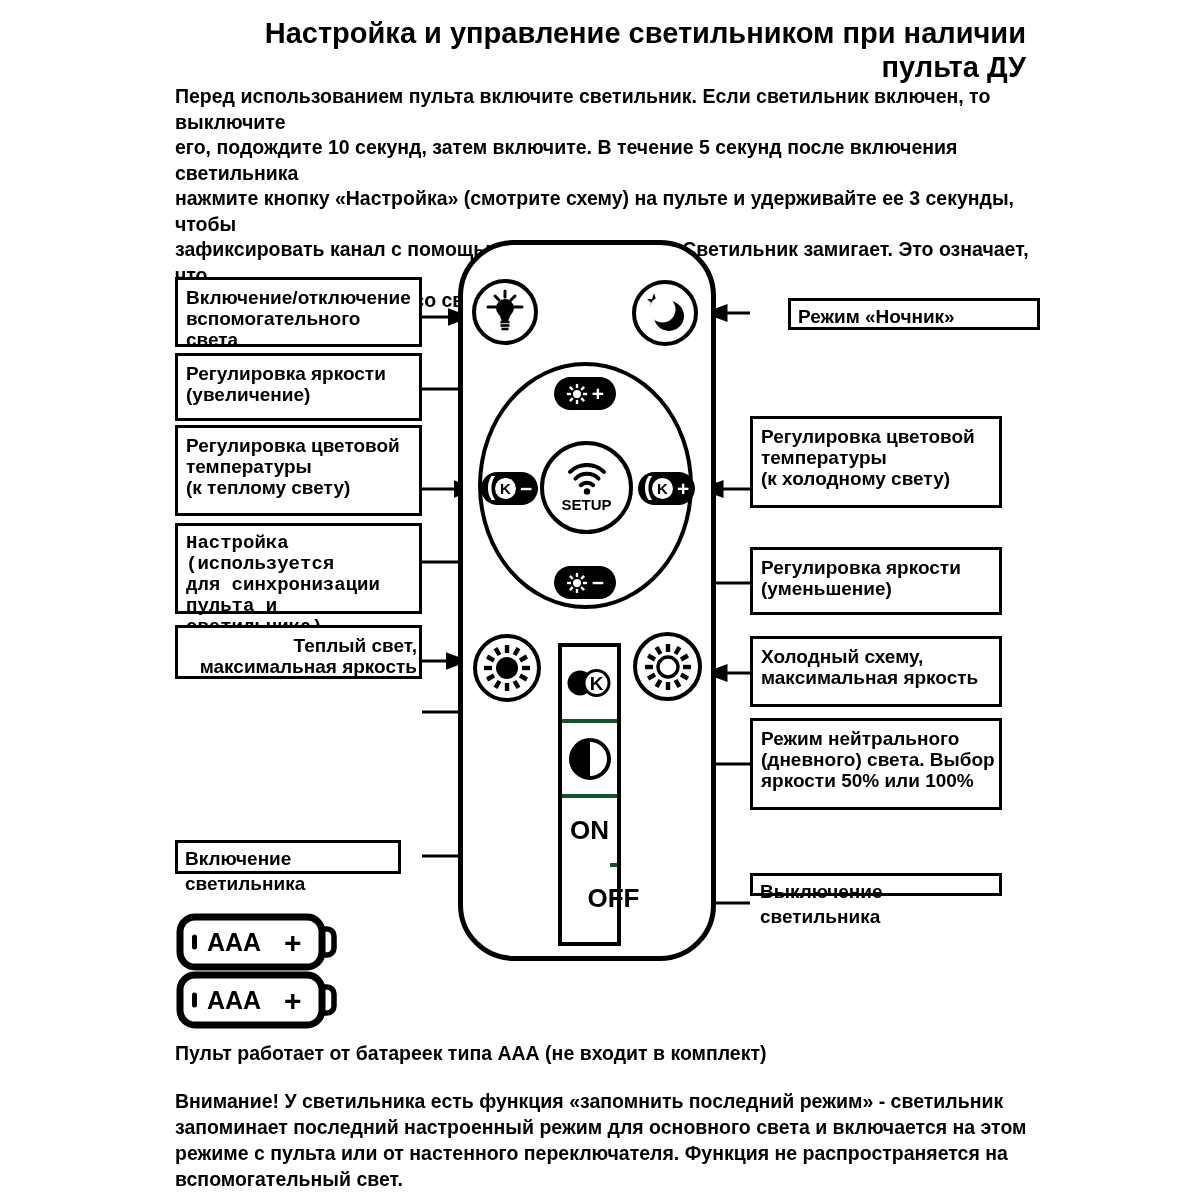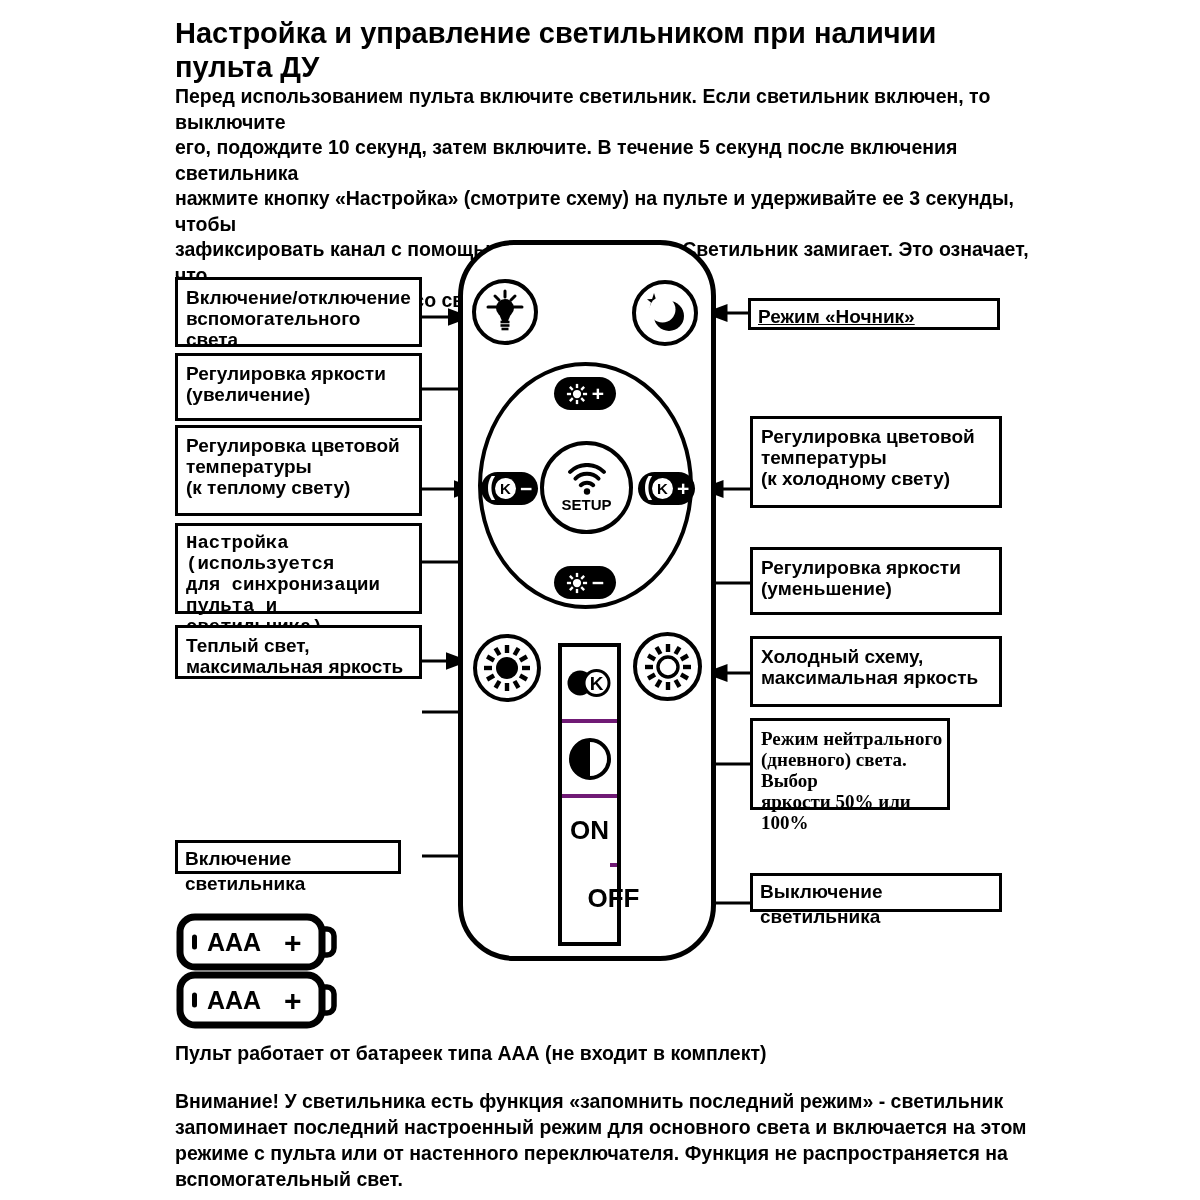--- a/index.html
+++ b/index.html
@@ -1,18 +1,18 @@
 <!DOCTYPE html>
 <html><head>
 <meta charset="utf-8">
 <style>
   html,body{margin:0;padding:0;background:#fff;}
   .page{position:relative;width:1200px;height:1200px;background:#fff;overflow:hidden;
         font-family:"Liberation Sans",sans-serif;font-weight:bold;color:#000;}
-  .title{position:absolute;left:175px;top:16px;width:851px;text-align:left;
+  .title{position:absolute;left:175px;top:16px;width:851px;text-align:right;
          font-size:29px;line-height:34px;}
   .para{position:absolute;white-space:pre-line;font-size:19.5px;line-height:25.5px;}
   .box{position:absolute;border:3px solid #000;box-sizing:border-box;background:#fff;
        font-size:19px;line-height:21px;padding:7px 2px 4px 8px;white-space:pre-line;}
   .box.oneline{padding:3px 7px;line-height:25px;}
   .remote{position:absolute;left:458px;top:240px;width:258px;height:721px;
           border:5px solid #000;border-radius:56px;box-sizing:border-box;background:#fff;}
   .circle-btn{position:absolute;border:4px solid #000;border-radius:50%;background:#fff;
           display:flex;align-items:center;justify-content:center;box-sizing:border-box;}
   .pad{position:absolute;left:478px;top:362px;width:215px;height:247px;
@@ -23,21 +23,21 @@
   .pill .paren{font-size:25px;line-height:1;margin-right:-2px;transform:translateY(-2px);}
   .kdisc{width:21px;height:21px;border-radius:50%;background:#fff;color:#000;font-size:15px;
          display:flex;align-items:center;justify-content:center;}
   .setup-btn{position:absolute;left:540px;top:441px;width:93px;height:93px;border:4px solid #000;
         border-radius:50%;background:#fff;display:flex;flex-direction:column;align-items:center;
         justify-content:center;box-sizing:border-box;}
   .setup-btn .lbl{font-size:15px;margin-top:1px;}
   .col{position:absolute;left:558px;top:643px;width:63px;height:303px;border:4px solid #000;
        box-sizing:border-box;background:#fff;display:flex;flex-direction:column;}
   .cell{display:flex;align-items:center;justify-content:center;font-size:26px;box-sizing:border-box;}
-  .cell+.cell{border-top:4px solid #701a75;}
+  .cell+.cell{border-top:4px solid #14532d;}
   .wires{position:absolute;left:0;top:0;pointer-events:none;}
   .battery{position:absolute;}
   .note{position:absolute;white-space:pre-line;font-size:19.5px;line-height:26px;}
 </style>
 </head>
 <body>
 
 <div class="page">
 
   <div class="title">Настройка и управление светильником при наличии пульта ДУ</div>
@@ -220,36 +220,36 @@
   <div class="box" style="left:175px;top:277px;width:247px;height:70px;"><span>Включение/отключение
 вспомогательного света</span></div>
   <div class="box" style="left:175px;top:353px;width:247px;height:68px;"><span>Регулировка яркости
 (увеличение)</span></div>
   <div class="box" style="left:175px;top:425px;width:247px;height:91px;"><span>Регулировка цветовой
 температуры
 (к теплому свету)</span></div>
   <div class="box" style="left:175px;top:523px;width:247px;height:91px;font-family:Liberation Mono, monospace;"><span>Настройка (используется
 для синхронизации
 пульта и светильника)</span></div>
-  <div class="box" style="left:175px;top:625px;width:247px;height:54px;"><span>Теплый свет,
+  <div class="box" style="left:175px;top:625px;width:247px;height:54px;text-align:right;"><span>Теплый свет,
 максимальная яркость</span></div>
   <div class="box oneline" style="left:175px;top:840px;width:226px;height:34px;"><span>Включение светильника</span></div>
 
-  <div class="box oneline" style="left:748px;top:298px;width:252px;height:32px;text-decoration:underline;"><span>Режим «Ночник»</span></div>
+  <div class="box oneline" style="left:788px;top:298px;width:252px;height:32px;"><span>Режим «Ночник»</span></div>
   <div class="box" style="left:750px;top:416px;width:252px;height:92px;"><span>Регулировка цветовой
 температуры
 (к холодному свету)</span></div>
   <div class="box" style="left:750px;top:547px;width:252px;height:68px;"><span>Регулировка яркости
 (уменьшение)</span></div>
   <div class="box" style="left:750px;top:636px;width:252px;height:71px;"><span>Холодный схему,
 максимальная яркость</span></div>
-  <div class="box" style="left:750px;top:718px;width:200px;height:92px;font-family:Liberation Serif, serif;"><span>Режим нейтрального
+  <div class="box" style="left:750px;top:718px;width:252px;height:92px;"><span>Режим нейтрального
 (дневного) света. Выбор
 яркости 50% или 100%</span></div>
-  <div class="box oneline" style="left:750px;top:873px;width:252px;height:39px;"><span>Выключение светильника</span></div>
+  <div class="box oneline" style="left:750px;top:873px;width:252px;height:23px;"><span>Выключение светильника</span></div>
 
   <div class="battery" style="left:176px;top:913px;">
     <svg width="166" height="58" viewBox="0 0 166 58">
       <rect x="140" y="16" width="18" height="26" rx="7" fill="#fff" stroke="#000" stroke-width="5.5"></rect>
       <rect x="4" y="4" width="142" height="50" rx="15" fill="#fff" stroke="#000" stroke-width="7"></rect>
       <rect x="16" y="21.5" width="5" height="15" rx="2.5" fill="#000"></rect>
       <text x="31" y="38" font-size="25" font-weight="bold" fill="#000">AAA</text>
       <text x="108" y="40" font-size="30" font-weight="bold" fill="#000">+</text>
     </svg>
   </div>

